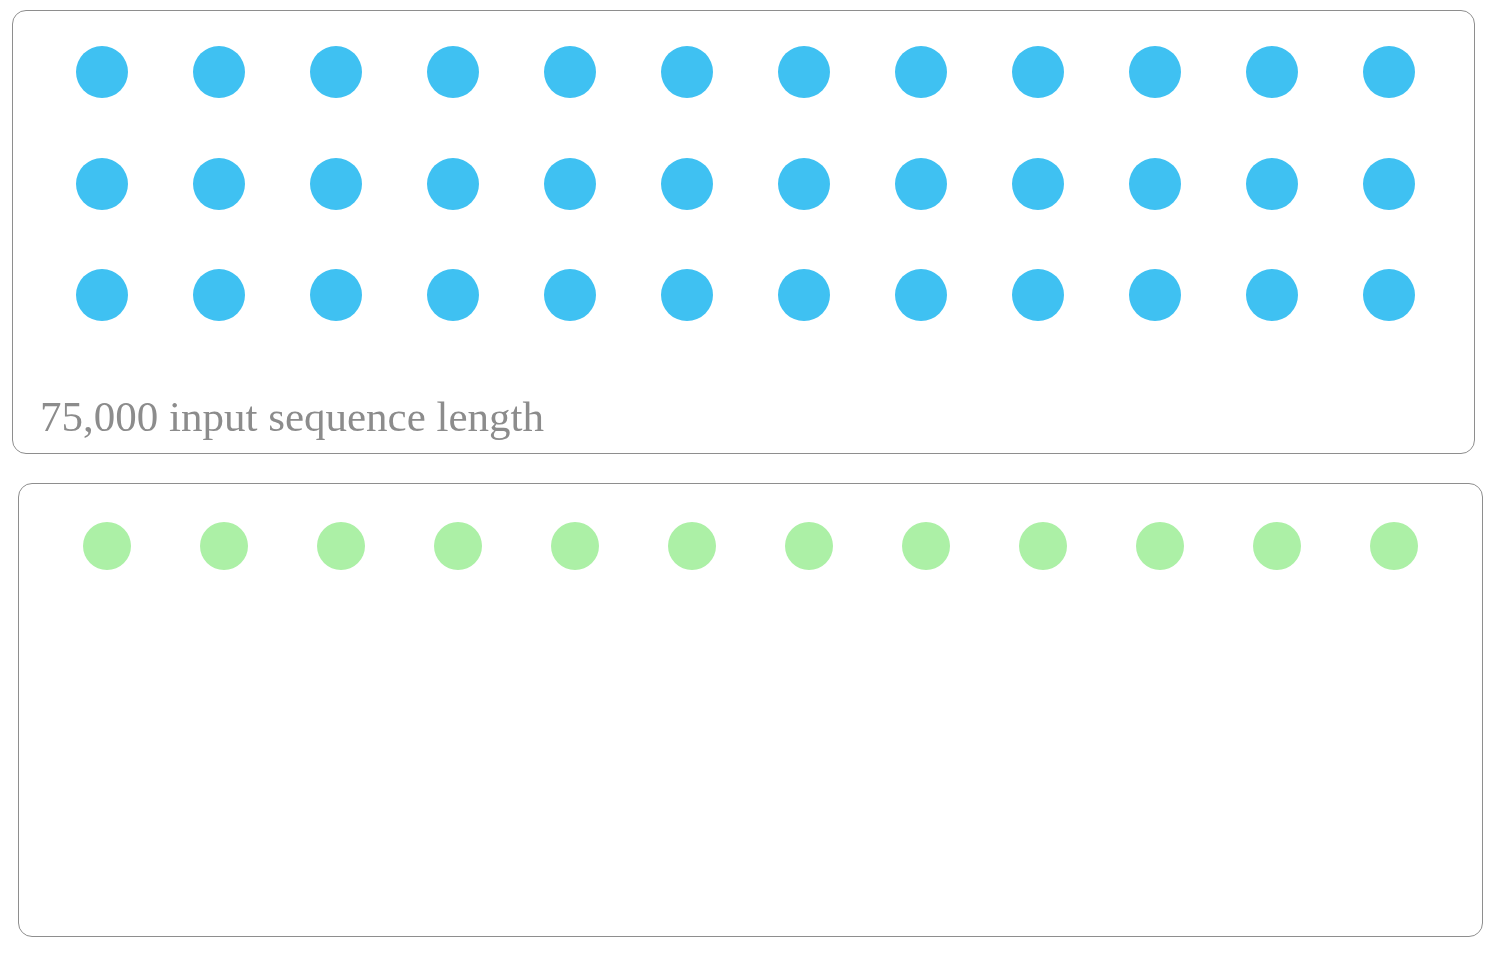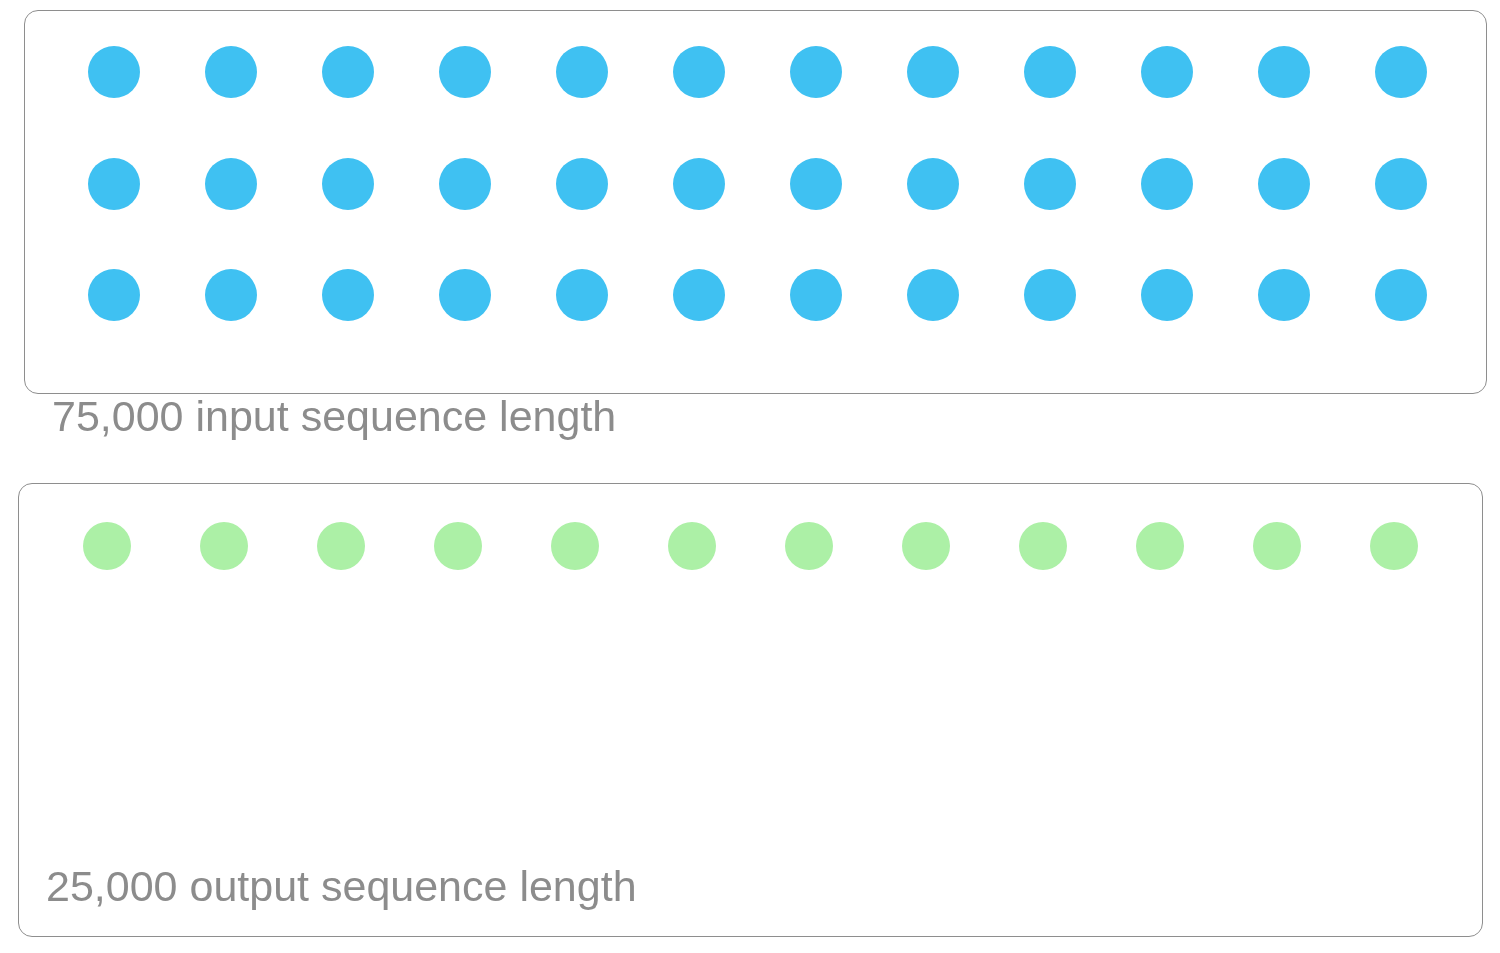--- a/index.html
+++ b/index.html
@@ -16,24 +16,25 @@
     font-family: "Liberation Sans", "DejaVu Sans", sans-serif;
   }
   .panel {
     position: absolute;
     box-sizing: border-box;
     border: 1.5px solid var(--border-color, #8E8E8E);
     border-radius: 14px;
     background: #ffffff;
   }
   .panel-input {
-    left: 24px;
+    left: 12px;
     top: 10px;
     width: 1463px;
-    height: 384px;
+    height: 444px;
+    font-family: Liberation Serif, serif;
   }
   .panel-output {
     left: 18px;
     top: 483px;
     width: 1465px;
     height: 454px;
   }
   .dots-grid {
     position: absolute;
     display: flex;
@@ -137,16 +138,15 @@
           <span class="dot" style="background: rgb(172, 240, 166);"></span>
           <span class="dot" style="background: rgb(172, 240, 166);"></span>
           <span class="dot" style="background: rgb(172, 240, 166);"></span>
           <span class="dot" style="background: rgb(172, 240, 166);"></span>
           <span class="dot" style="background: rgb(172, 240, 166);"></span>
           <span class="dot" style="background: rgb(172, 240, 166);"></span>
           <span class="dot" style="background: rgb(172, 240, 166);"></span>
           <span class="dot" style="background: rgb(172, 240, 166);"></span>
         </div>
       </div>
-    <div class="panel-label">25,000 output sequence length</div>
   </div>
 
 </div>
 
 </body></html>

